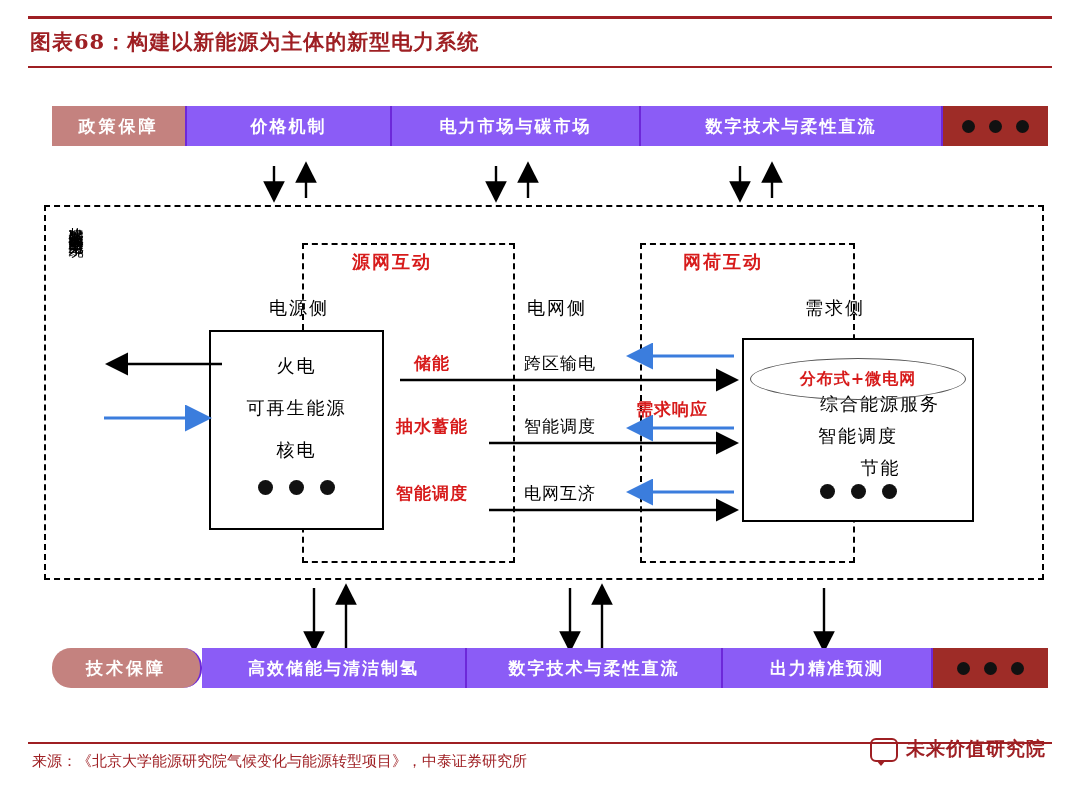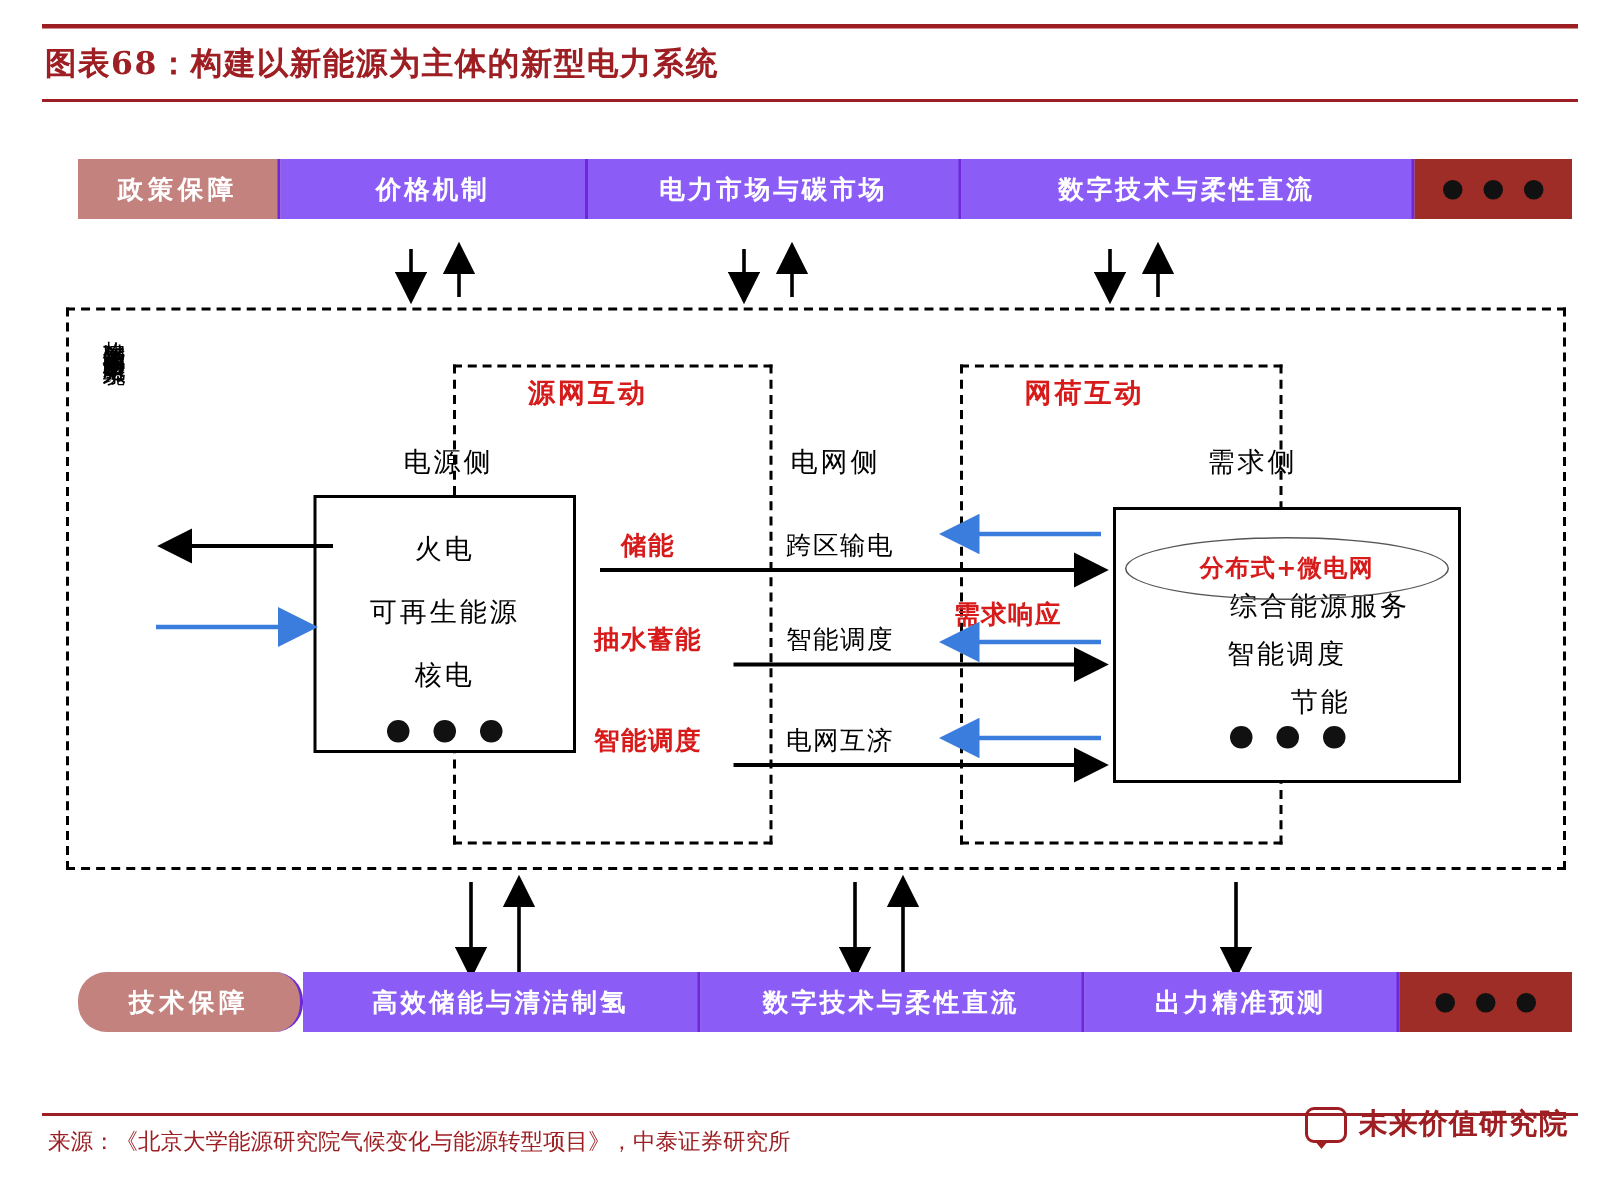--- a/index.html
+++ b/index.html
@@ -172,21 +172,21 @@
 <div class="dashbox" style="left:302px; top:243px; width:213px; height:320px;"></div>
 <div class="reg-label" style="left:352px; top:250px;">源网互动</div>
 
 <div class="dashbox" style="left:640px; top:243px; width:215px; height:320px;"></div>
 <div class="reg-label" style="left:683px; top:250px;">网荷互动</div>
 
 <div class="side-title" style="left:269px; top:296px;">电源侧</div>
 <div class="side-title" style="left:527px; top:296px;">电网侧</div>
 <div class="side-title" style="left:805px; top:296px;">需求侧</div>
 
-<div class="solidbox" style="left:209px; top:330px; width:175px; height:172px;">
+<div class="solidbox" style="left:209px; top:330px; width:175px; height:200px;">
   <div class="boxtext" style="margin-top:22px;">火电</div>
   <div class="boxtext" style="margin-top:18px;">可再生能源</div>
   <div class="boxtext" style="margin-top:18px;">核电</div>
   <div style="display:flex; justify-content:center; gap:16px; margin-top:18px;">
     <i style="width:15px;height:15px;border-radius:50%;background:#111;display:block;"></i>
     <i style="width:15px;height:15px;border-radius:50%;background:#111;display:block;"></i>
     <i style="width:15px;height:15px;border-radius:50%;background:#111;display:block;"></i>
   </div>
 </div>
 

